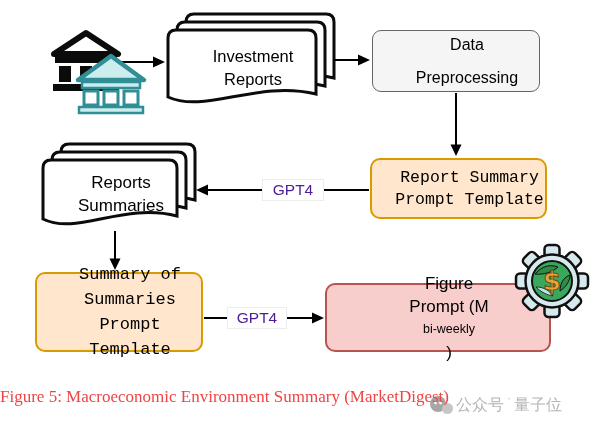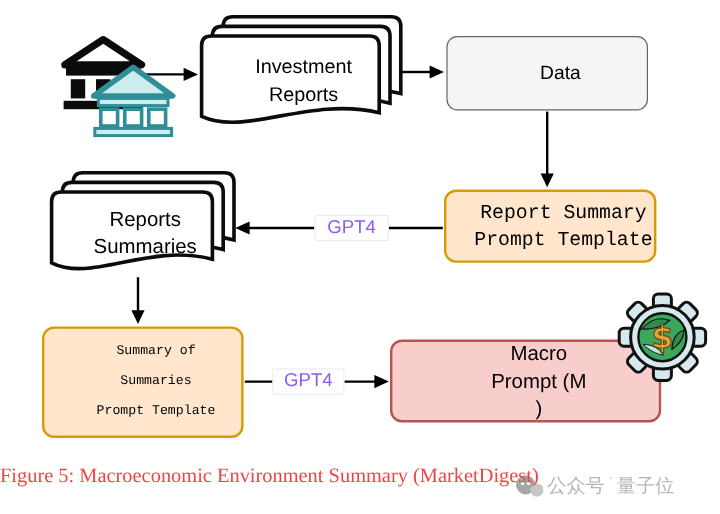--- a/index.html
+++ b/index.html
@@ -10,21 +10,21 @@
   .svg-top{z-index:3;}
   .node{position:absolute;z-index:2;display:flex;flex-direction:column;align-items:center;
         justify-content:center;text-align:center;box-sizing:border-box;color:#000;padding-left:22px;}
   .node span{display:block;}
   .box-gray{background:#f5f5f5;border:1.5px solid #666;border-radius:9px;
             font-size:16px;line-height:21px;gap:12px;}
   .box-orange{background:#ffe6cc;border:2px solid #d79b00;border-radius:10px;font-family:Liberation Mono, monospace;}
   .box-pink{background:#f8cecc;border:2px solid #b85450;border-radius:10px;}
   .stack-label{font-size:17px;line-height:23px;background:transparent;}
   .edge-label{position:absolute;z-index:2;background:#fff;border:1px solid #ededed;
-              font-size:15.5px;line-height:20px;text-align:center;padding:0 2px;color:#8b5cf6;}
+              font-size:15.5px;line-height:20px;text-align:center;padding:0 2px;color:#4c1d95;}
   .caption{position:absolute;z-index:2;left:0;right:16px;top:387px;
            font-family:"Liberation Serif",serif;font-size:17px;color:#ef4444;}
   .watermark{position:absolute;z-index:1;left:429px;top:395px;display:flex;align-items:flex-start;
              gap:3px;color:#b5b5b5;font-size:16px;white-space:nowrap;}
   .watermark .sep{font-size:12px;transform:translateY(-4px);color:#c0c0c0;}
   .sub-script{font-size:12.5px;vertical-align:-3px;}
   .l2{display:inline;}
 </style>
 </head>
 <body>
@@ -89,37 +89,39 @@
     </g>
 
     <g>
       <line x1="204" y1="318" x2="313" y2="318" stroke="#000" stroke-width="2"></line>
       <polygon points="324,318 312,312.5 312,323.5" fill="#000"></polygon>
     </g>
   </svg>
 
   <div class="node box-gray" style="left:372px;top:30px;width:168px;height:62px;">
     <span>Data</span>
+    <span>Preprocessing</span>
   </div>
 
   <div class="node box-orange" style="left:370px;top:158px;width:177px;height:61px;font-size:16.5px;line-height:22px;">
     <span>Report Summary</span>
     <span>Prompt Template</span>
   </div>
 
-  <div class="node box-orange" style="left:35px;top:272px;width:168px;height:93px;font-size:11px;line-height:25px;">
+  <div class="node box-orange" style="left:35px;top:272px;width:168px;height:80px;font-size:17px;line-height:25px;">
     <span>Summary of</span>
     <span>Summaries</span>
     <span>Prompt Template</span>
   </div>
 
   <div class="node box-pink" style="left:325px;top:283px;width:226px;height:69px;font-size:17px;line-height:23px;">
-    <span>Macro</span>
+    <span>Figure</span>
     <span class="l2">
         <span>Prompt (M</span>
+        <span class="sub-script">bi-weekly</span>
         <span>)</span>
       </span>
   </div>
 
   <div class="node stack-label" style="left:168px;top:30px;width:148px;height:76px;font-size:16.5px;line-height:23px;">
     <span>Investment</span>
     <span>Reports</span>
   </div>
 
   <div class="node stack-label" style="left:43px;top:160px;width:134px;height:68px;">

